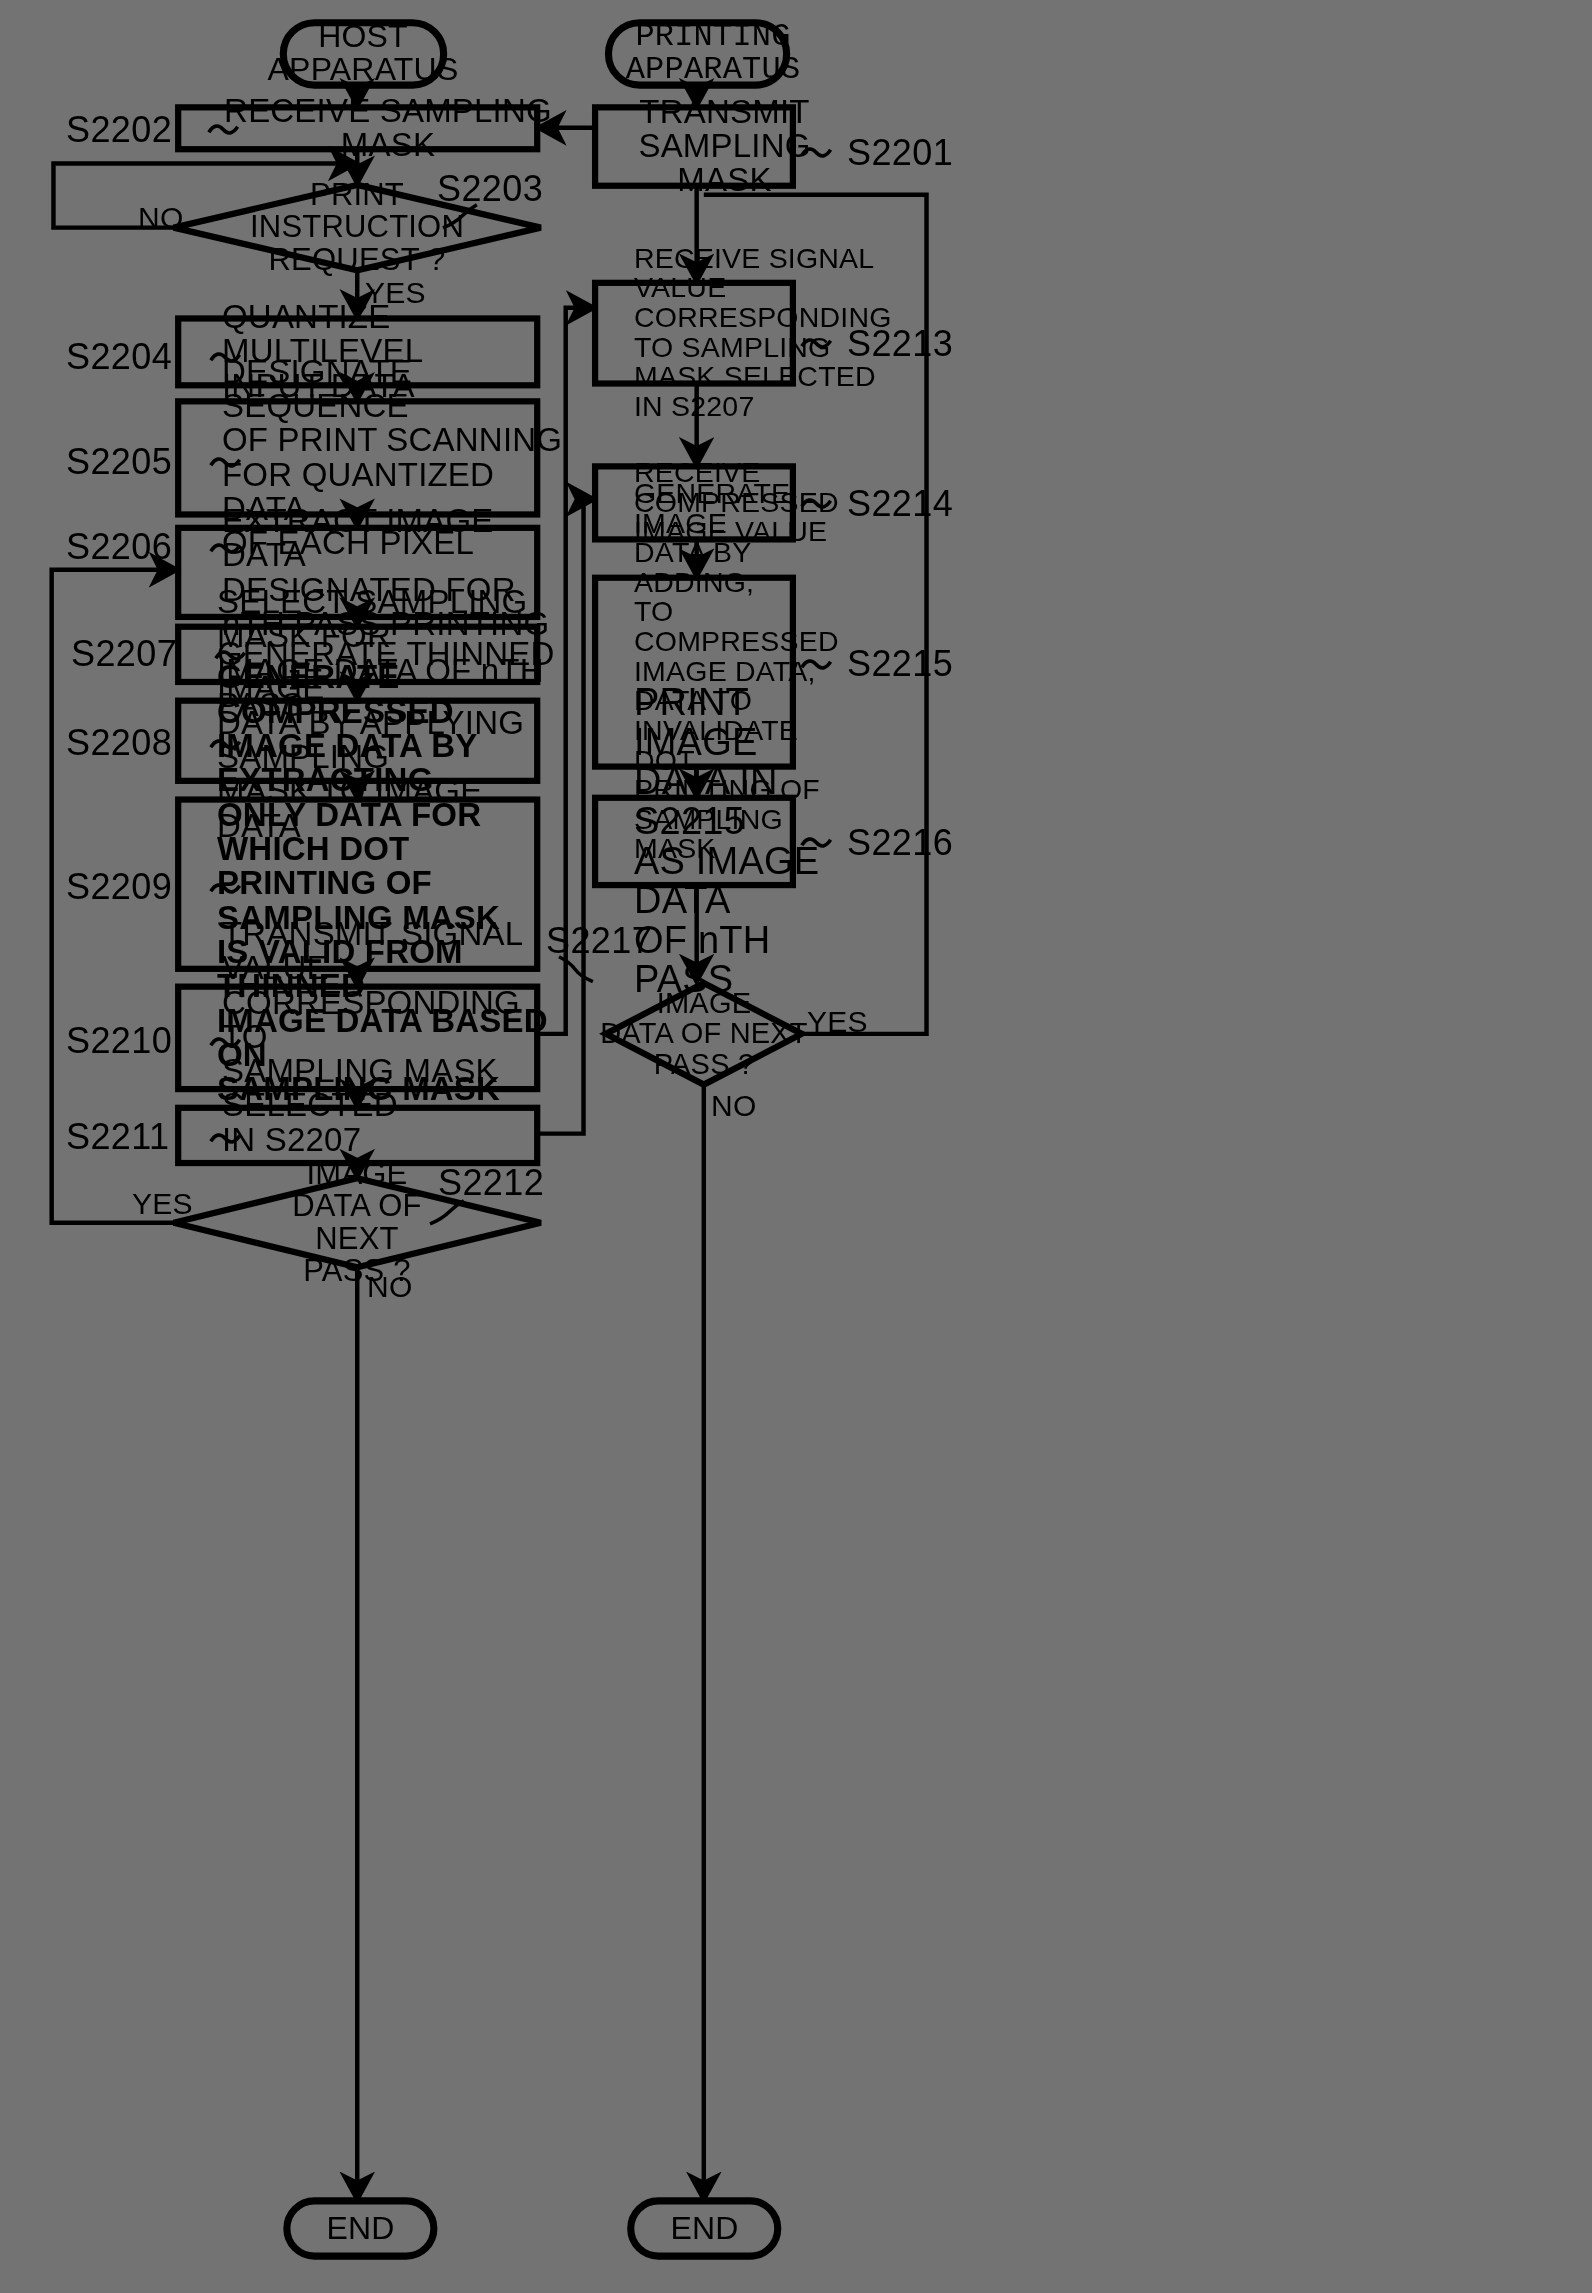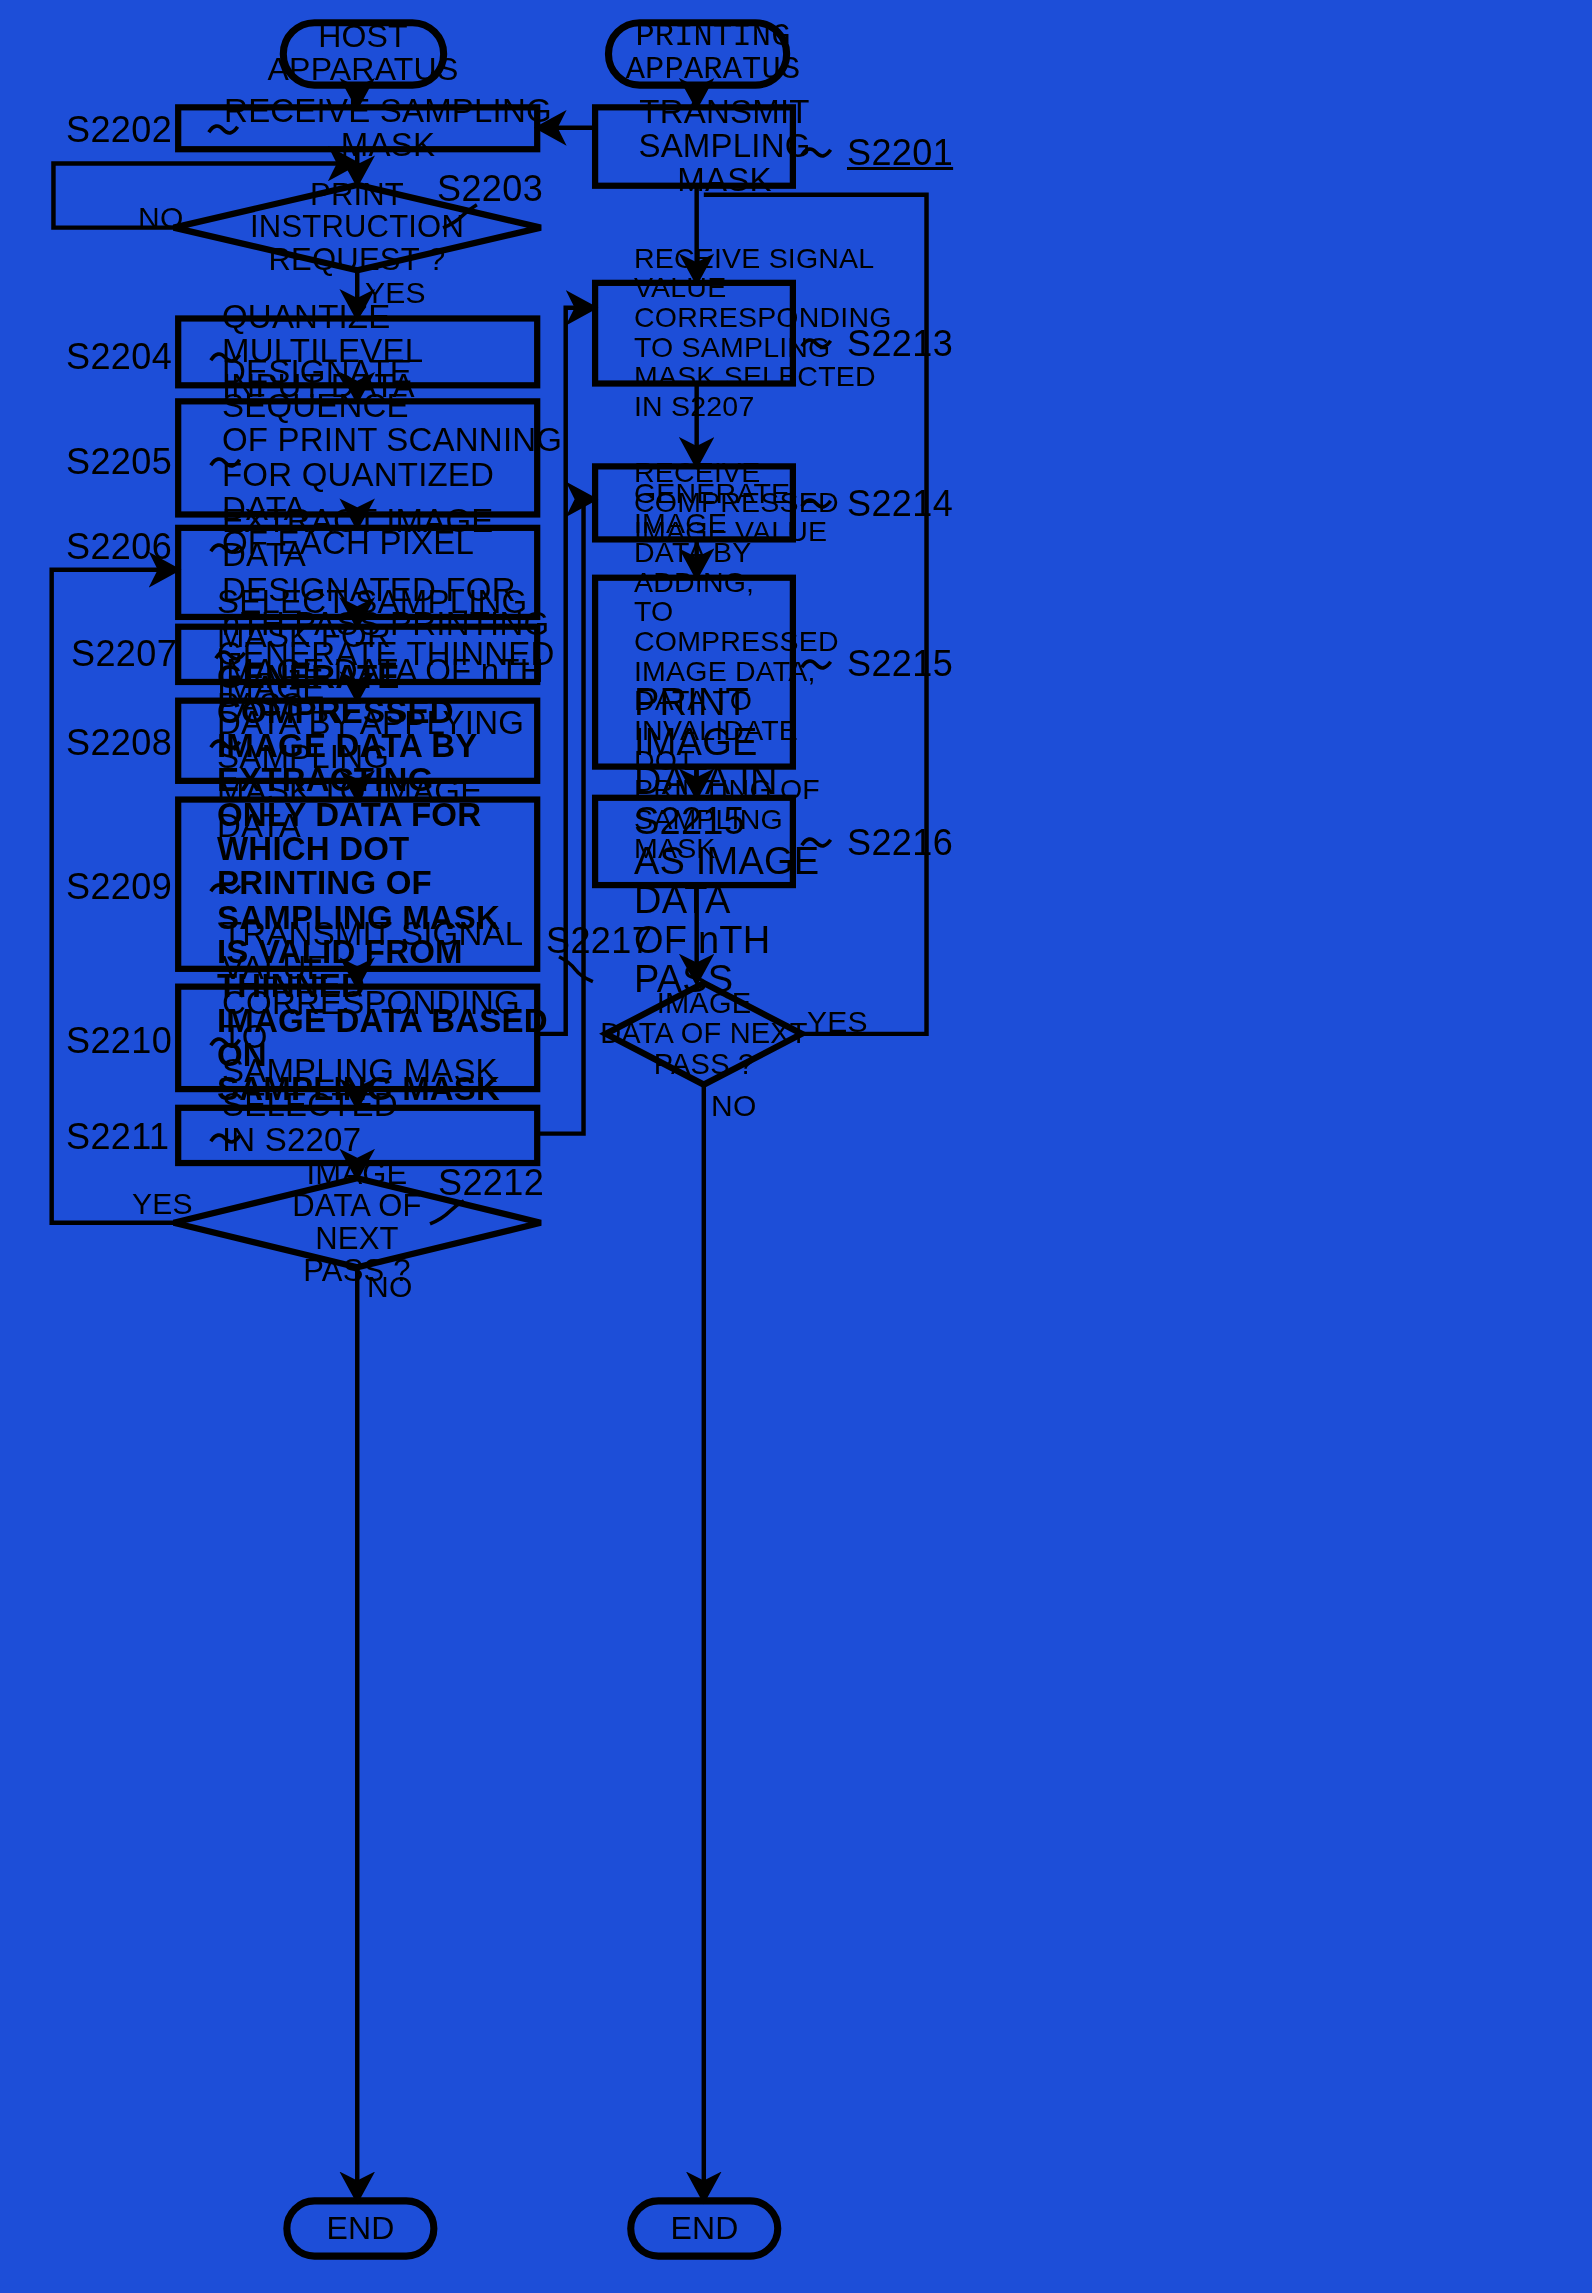--- a/index.html
+++ b/index.html
@@ -1,17 +1,17 @@
 <!DOCTYPE html>
 <html style="font-size:14.3px"><head>
 <meta charset="utf-8">
 <style>
   html,body{margin:0;padding:0;background:#fff;}
   body{font-family:"Liberation Sans", sans-serif;}
-  #stage{position:relative;width:1592px;height:2294px;background:#1d4ed8;overflow:hidden;}
+  #stage{position:relative;width:1592px;height:2294px;background:#737373;overflow:hidden;}
   #stage svg{position:absolute;left:0;top:0;width:1592px;height:2294px;}
   .nodeText{
     position:absolute;
     color:#000;
     font-family:"Liberation Sans", sans-serif;
     font-weight:400;
     line-height:1.04;
     letter-spacing:0.2px;
     white-space:pre-line;
     display:flex;
@@ -243,21 +243,21 @@
   <div class="stepLbl" style="left:66px;top:1116px;">S2211</div>
   <svg style="position:absolute;left:209px;top:1125px;width:45px;height:27px;" viewBox="0 0 50 30" width="45" height="27">
       <path d="M 2 18 q 8 -12 16 -3 q 8 9 16 -3" fill="none" stroke="#000" stroke-width="4"></path>
     </svg>
 
   <div class="stepLbl" style="left:438px;top:1162px;">S2212</div>
   <svg style="position:absolute;left:428px;top:1199px;width:45px;height:28.5px;" viewBox="0 0 50 32" width="45" height="28.5">
       <path d="M 40 2 q -10 6 -16 12 q -8 8 -22 14" fill="none" stroke="#000" stroke-width="4"></path>
     </svg>
 
-  <div class="stepLbl" style="left:847px;top:132px;text-decoration:underline;">S2201</div>
+  <div class="stepLbl" style="left:847px;top:132px;">S2201</div>
   <svg style="position:absolute;left:800px;top:139px;width:45px;height:27px;" viewBox="0 0 50 30" width="45" height="27">
       <path d="M 2 18 q 8 -12 16 -3 q 8 9 16 -3" fill="none" stroke="#000" stroke-width="4"></path>
     </svg>
 
   <div class="stepLbl" style="left:847px;top:323px;">S2213</div>
   <svg style="position:absolute;left:800px;top:330px;width:45px;height:27px;" viewBox="0 0 50 30" width="45" height="27">
       <path d="M 2 18 q 8 -12 16 -3 q 8 9 16 -3" fill="none" stroke="#000" stroke-width="4"></path>
     </svg>
 
   <div class="stepLbl" style="left:847px;top:483px;">S2214</div>

